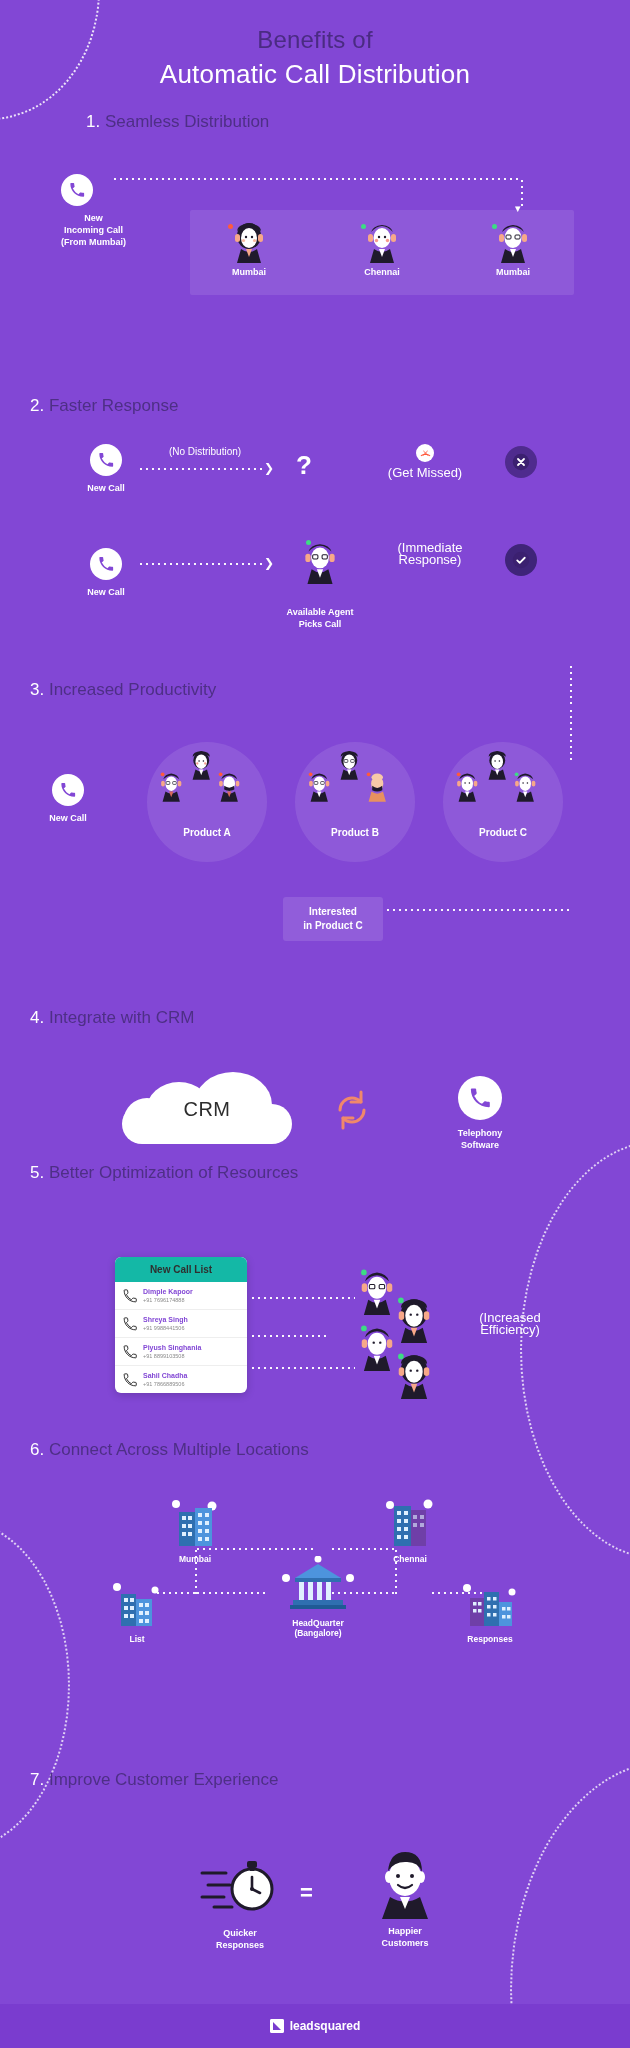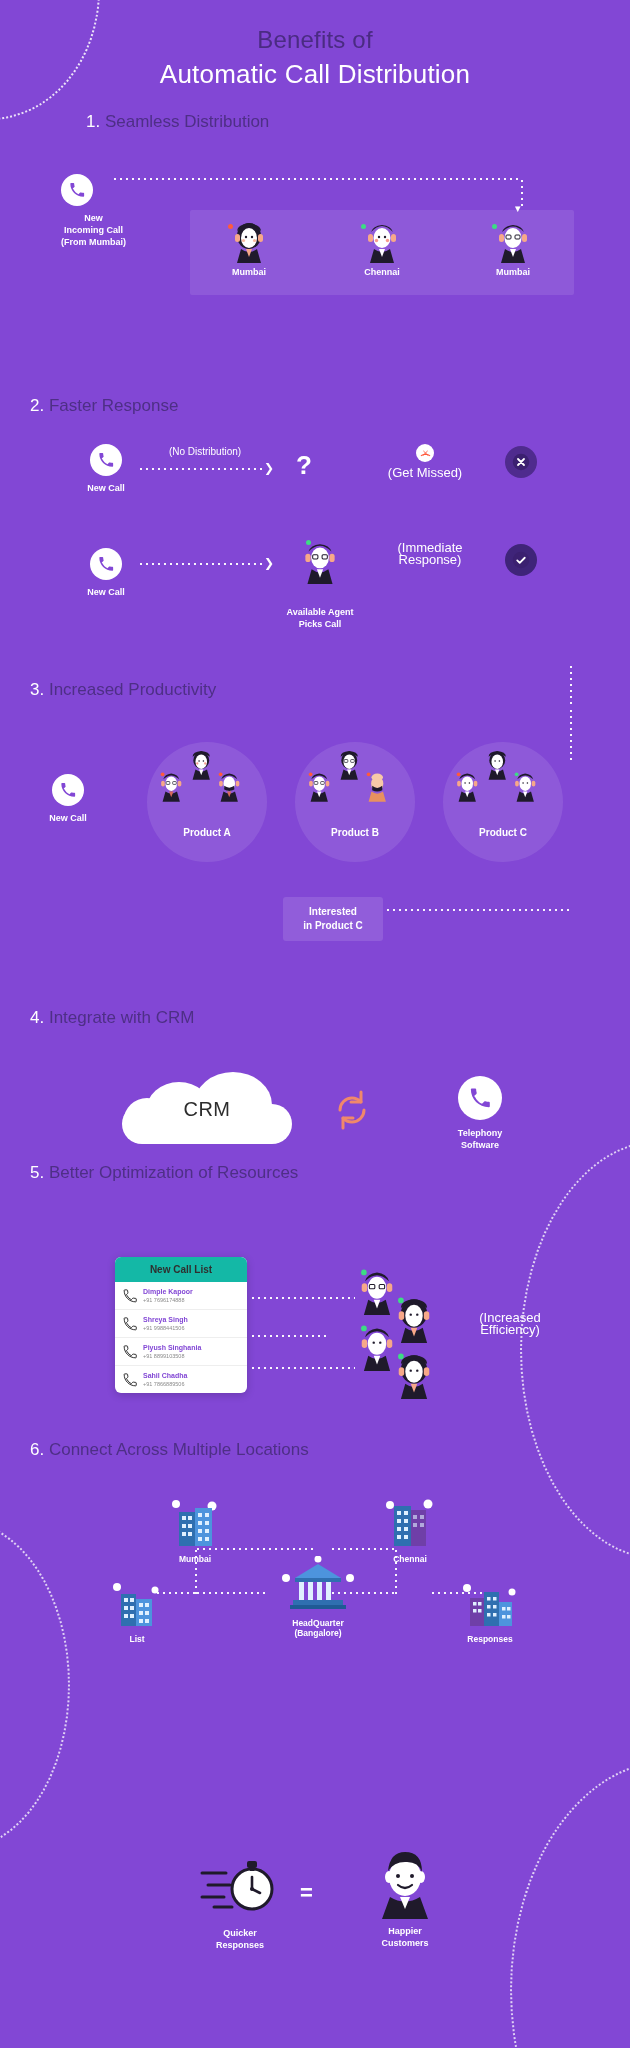--- a/index.html
+++ b/index.html
@@ -729,20 +729,26 @@
           <rect x="42" y="27" width="3.5" height="3.5"></rect>
             <rect x="47" y="27" width="3.5" height="3.5"></rect>
           <rect x="42" y="35" width="3.5" height="3.5"></rect>
             <rect x="47" y="35" width="3.5" height="3.5"></rect>
         </g>
       </svg>
       <div class="city-label">Responses</div>
     </div>
   </div>
 
+  <div style="position:absolute; top:1770px; left:0; width:630px;">
+    <div class="sec-head">
+      <span class="num">7.</span>
+      <span>Improve Customer Experience</span>
+    </div>
+  </div>
 
   <div class="s7">
     <div style="position:absolute; left:175px; top:60px; width:130px;">
       <svg width="80" height="64" viewBox="0 0 80 64" style="display:block;margin:0 auto;">
         <g stroke="#1f1a2b" stroke-width="3" stroke-linecap="round">
           <line x1="2" y1="18" x2="26" y2="18"></line>
           <line x1="8" y1="30" x2="30" y2="30"></line>
           <line x1="2" y1="42" x2="24" y2="42"></line>
           <line x1="14" y1="52" x2="32" y2="52"></line>
         </g>
@@ -773,14 +779,23 @@
         <path d="M20 50 q15 9 30 0 l8 22 h-46z" fill="#1f1a2b"></path>
         <path d="M30 50 h10 l-5 12z" fill="#fff"></path>
       </svg>
       <div class="cap" style="margin-top:6px;">
         <div>Happier</div>
         <div>Customers</div>
       </div>
     </div>
   </div>
 
+  <div class="footer">
+    <div class="footer-logo">
+      <svg width="14" height="14" viewBox="0 0 14 14">
+          <rect width="14" height="14" rx="2" fill="#fff"></rect>
+          <path d="M3 11 L3 3 L11 11 Z" fill="#7a3ccf"></path>
+        </svg>
+    </div>
+    <div class="footer-text">leadsquared</div>
+  </div>
 
 </div>
 
 </body></html>

